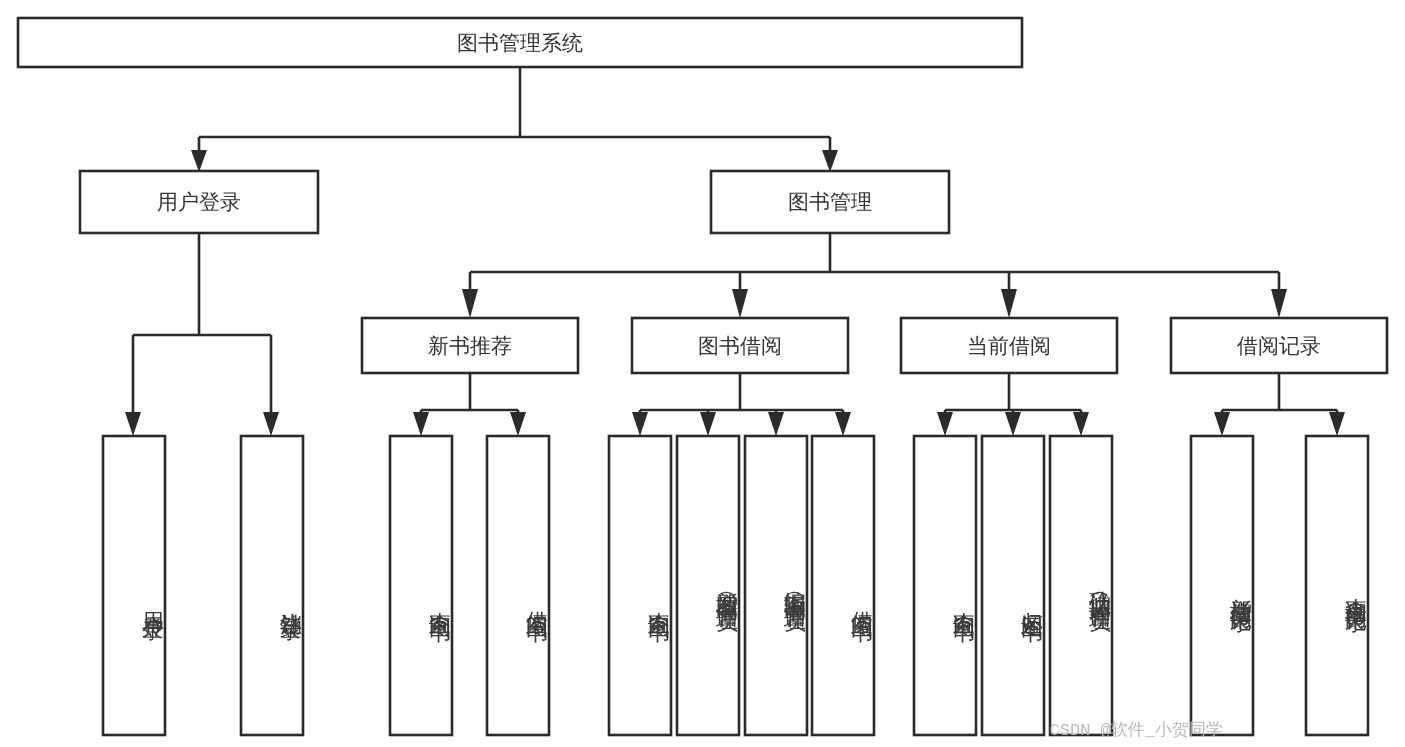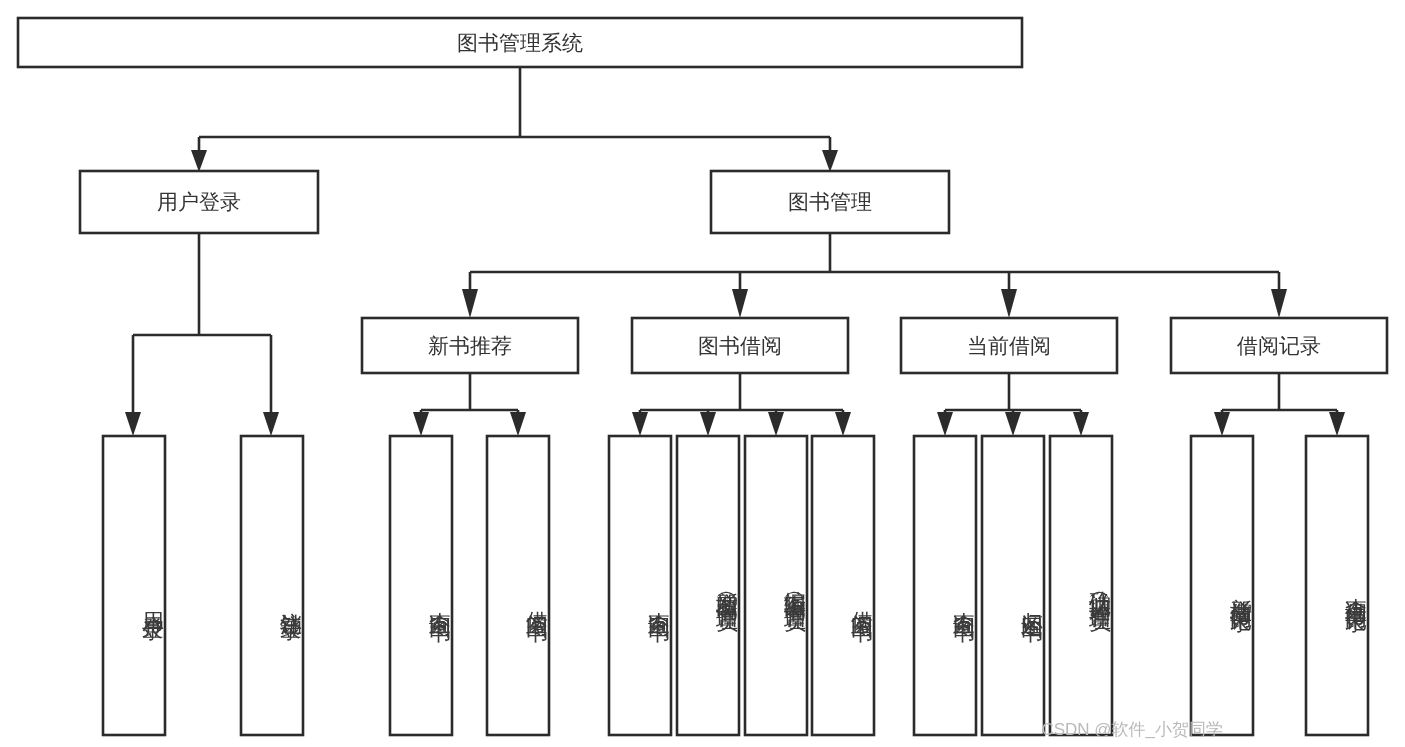--- a/index.html
+++ b/index.html
@@ -58,21 +58,21 @@
     letter-spacing: 3px;
     line-height: 1;
     white-space: nowrap;
     text-align: center;
     user-select: none;
   }
   .watermark {
     position: absolute;
     right: 8px;
     bottom: 6px;
-    font-family: Liberation Sans, sans-serif;
+    font-family: Liberation Mono, monospace;
     font-size: 17px;
     color: #b9b9b9;
     white-space: nowrap;
     user-select: none;
   }
 </style>
 </head>
 <body>
 
 <div id="diagram-root">

